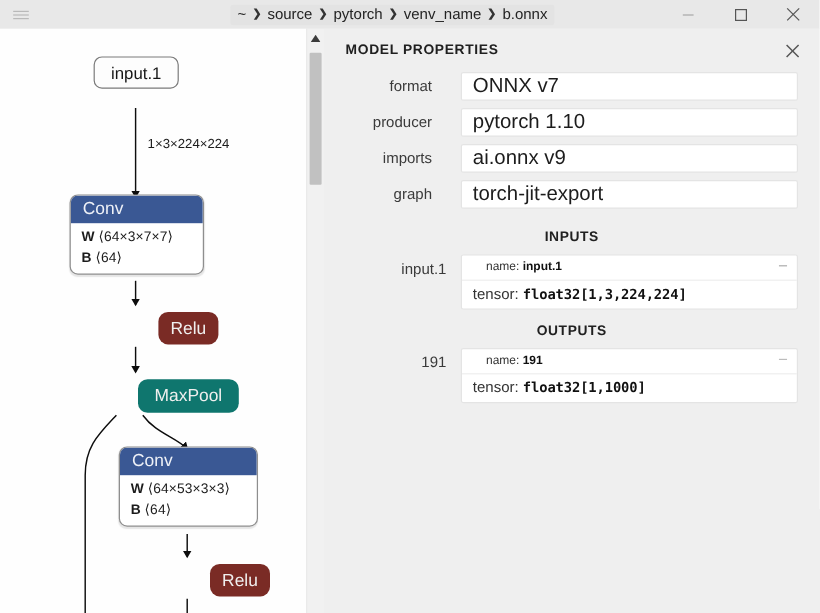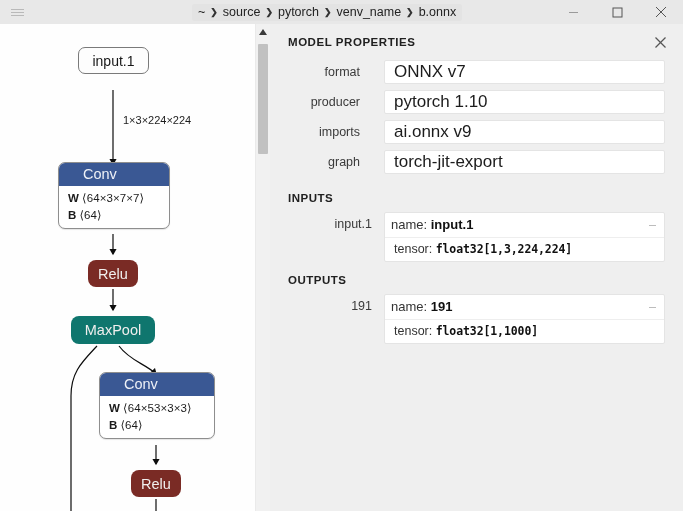--- a/index.html
+++ b/index.html
@@ -105,36 +105,37 @@
     font-size: 14px;
     color: #171717;
   }
   .node-round {
     border-radius: 8px;
     display: flex;
     align-items: center;
     justify-content: center;
     font-size: 14.5px;
     color: #f0efee;
+    margin-left: 44px;
   }
   .node-relu { background: #7a2b25; }
   .node-maxpool { background: #0f766e; }
 
   .node-box {
     border: 1.1px solid #8e8e8e;
     border-radius: 7px;
     background: #ffffff;
     overflow: hidden;
     box-shadow: 0 1px 1px rgba(0,0,0,0.10);
   }
   .node-box .hdr {
     background: #3a5894;
     color: #eef1f7;
     font-size: 14.5px;
-    padding: 3px 0 4px 24px;
+    padding: 3px 0 4px 10px;
     line-height: 1.12;
   }
   .node-box .body {
     padding: 4px 9px 5px 9px;
     font-size: 11.5px;
     color: #1b1b1b;
     line-height: 1.42;
   }
   .node-box .body .k { font-weight: bold; }
   .node-box .body .v { letter-spacing: 0.1px; }
@@ -235,20 +236,21 @@
     padding: 0 9px;
     box-sizing: border-box;
   }
 
   .section-title {
     font-size: 11.5px;
     font-weight: bold;
     letter-spacing: 0.5px;
     color: #202020;
     padding: 12px 18px 8px 18px;
+    text-align: center;
   }
 
   .io-row {
     display: flex;
     align-items: flex-start;
     padding: 0 18px;
   }
   .io-label {
     width: 96px;
     flex: 0 0 96px;
@@ -261,22 +263,22 @@
   }
   .io-card {
     flex: 1;
     background: #ffffff;
     border: 1px solid #e4e4e4;
     border-radius: 2px;
     box-sizing: border-box;
   }
   .io-name {
     position: relative;
-    padding: 4px 9px 5px 6px;
-    font-size: 13px;
+    padding: 4px 9px 5px 20px;
+    font-size: 10px;
     color: #333;
     border-bottom: 1px solid #eeeeee;
   }
   .io-name b { color: #101010; }
   .io-caret {
     position: absolute;
     right: 8px;
     top: 50%;
     transform: translateY(-50%);
     color: #b4b4b4;

